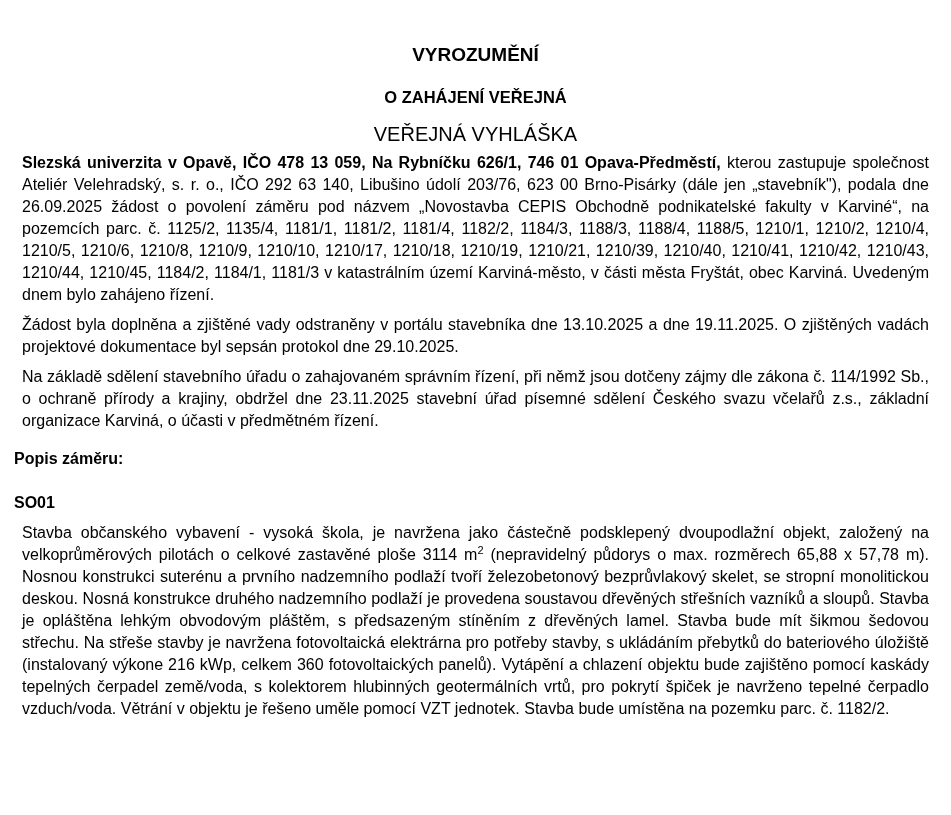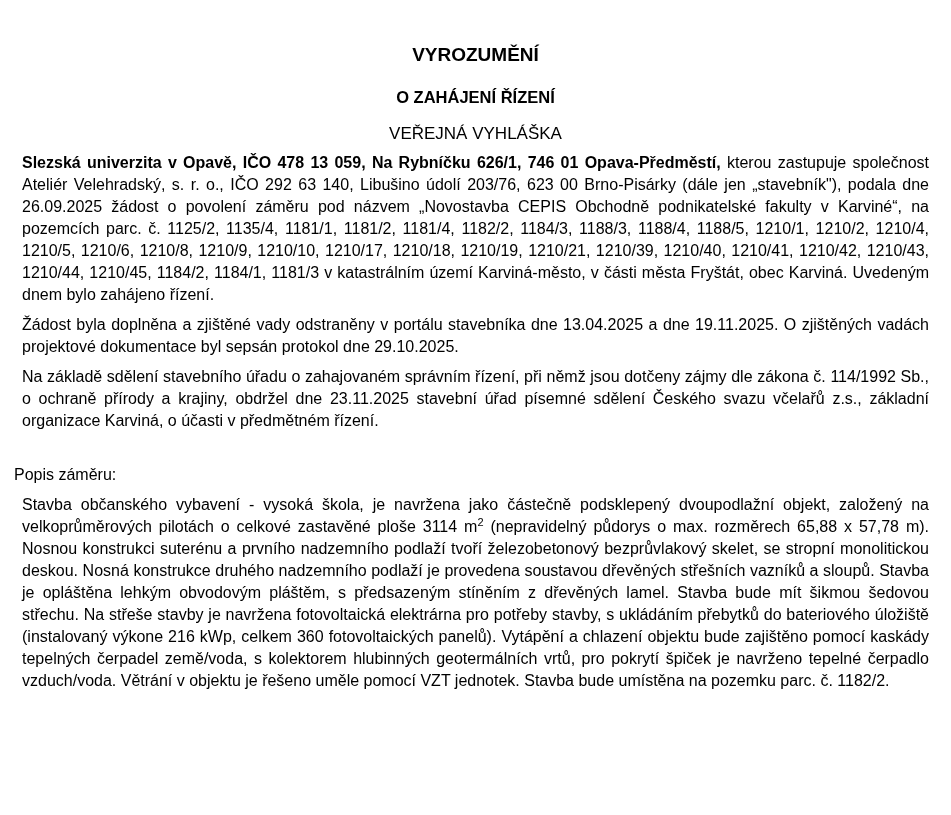--- a/index.html
+++ b/index.html
@@ -26,37 +26,37 @@
   .doc-subtitle-bold {
     text-align: center;
     font-weight: bold;
     font-size: 16.5px;
     line-height: 20px;
     margin: 21px 0 0 0;
   }
   .doc-subtitle {
     text-align: center;
     font-weight: normal;
-    font-size: 17px;
+    font-size: 20px;
     line-height: 20px;
     margin: 17px 0 0 0;
   }
   p.body-par {
     font-size: 16px;
     line-height: 22px;
     text-align: justify;
     margin: 8px;
   }
   .par-gap { margin-top: 14px; }
   .first-par { margin-top: 25px; }
   .section-heading {
     font-size: 16px;
     line-height: 22px;
-    font-weight: normal;
-    margin: 32px 0 0 0;
+    font-weight: bold;
+    margin: 16px 0 0 0;
   }
   .so-label {
     font-size: 16px;
     line-height: 22px;
     font-weight: bold;
     margin: 22px 0 0 0;
   }
   .so-par { margin-top: 0; }
   sup.sq {
     font-size: 11px;
@@ -64,28 +64,29 @@
     vertical-align: super;
   }
 </style>
 </head>
 <body>
 
 <div class="page">
 
   <h1 class="doc-title">VYROZUMĚNÍ</h1>
 
-  <h2 class="doc-subtitle-bold">O ZAHÁJENÍ ŘÍZENÍ</h2>
+  <h2 class="doc-subtitle-bold">O ZAHÁJENÍ VEŘEJNÁ</h2>
 
   <h3 class="doc-subtitle">VEŘEJNÁ VYHLÁŠKA</h3>
 
   <p class="body-par first-par"><strong>Slezská univerzita v Opavě, IČO 478 13 059, Na Rybníčku 626/1, 746 01 Opava-Předměstí,</strong><span> kterou zastupuje společnost Ateliér Velehradský, s. r. o., IČO 292 63 140, Libušino údolí 203/76, 623 00 Brno-Pisárky (dále jen „stavebník"), podala dne 26.09.2025 žádost o povolení záměru pod názvem „Novostavba CEPIS Obchodně podnikatelské fakulty v Karviné“, na pozemcích parc. č. 1125/2, 1135/4, 1181/1, 1181/2, 1181/4, 1182/2, 1184/3, 1188/3, 1188/4, 1188/5, 1210/1, 1210/2, 1210/4, 1210/5, 1210/6, 1210/8, 1210/9, 1210/10, 1210/17, 1210/18, 1210/19, 1210/21, 1210/39, 1210/40, 1210/41, 1210/42, 1210/43, 1210/44, 1210/45, 1184/2, 1184/1, 1181/3 v katastrálním území Karviná-město, v části města Fryštát, obec Karviná. Uvedeným dnem bylo zahájeno řízení.</span></p>
 
-  <p class="body-par par-gap">Žádost byla doplněna a zjištěné vady odstraněny v portálu stavebníka dne 13.04.2025 a dne 19.11.2025. O zjištěných vadách projektové dokumentace byl sepsán protokol dne 29.10.2025.</p>
+  <p class="body-par par-gap">Žádost byla doplněna a zjištěné vady odstraněny v portálu stavebníka dne 13.10.2025 a dne 19.11.2025. O zjištěných vadách projektové dokumentace byl sepsán protokol dne 29.10.2025.</p>
 
   <p class="body-par par-gap">Na základě sdělení stavebního úřadu o zahajovaném správním řízení, při němž jsou dotčeny zájmy dle zákona č. 114/1992 Sb., o ochraně přírody a krajiny, obdržel dne 23.11.2025 stavební úřad písemné sdělení Českého svazu včelařů z.s., základní organizace Karviná, o účasti v předmětném řízení.</p>
 
   <p class="section-heading">Popis záměru:</p>
 
+  <p class="so-label">SO01</p>
 
   <p class="body-par so-par"><span>Stavba občanského vybavení - vysoká škola, je navržena jako částečně podsklepený dvoupodlažní objekt, založený na velkoprůměrových pilotách o celkové zastavěné ploše 3114 m</span><sup class="sq">2</sup><span> (nepravidelný půdorys o max. rozměrech 65,88 x 57,78 m). Nosnou konstrukci suterénu a prvního nadzemního podlaží tvoří železobetonový bezprůvlakový skelet, se stropní monolitickou deskou. Nosná konstrukce druhého nadzemního podlaží je provedena soustavou dřevěných střešních vazníků a sloupů. Stavba je opláštěna lehkým obvodovým pláštěm, s předsazeným stíněním z dřevěných lamel. Stavba bude mít šikmou šedovou střechu. Na střeše stavby je navržena fotovoltaická elektrárna pro potřeby stavby, s ukládáním přebytků do bateriového úložiště (instalovaný výkone 216 kWp, celkem 360 fotovoltaických panelů). Vytápění a chlazení objektu bude zajištěno pomocí kaskády tepelných čerpadel země/voda, s kolektorem hlubinných geotermálních vrtů, pro pokrytí špiček je navrženo tepelné čerpadlo vzduch/voda. Větrání v objektu je řešeno uměle pomocí VZT jednotek. Stavba bude umístěna na pozemku parc. č. 1182/2.</span></p>
 
 </div>
 
 </body></html>

